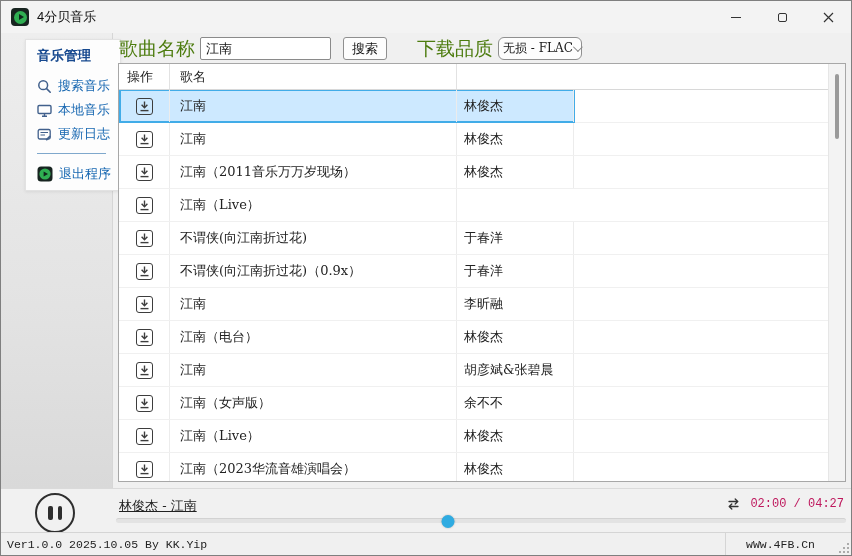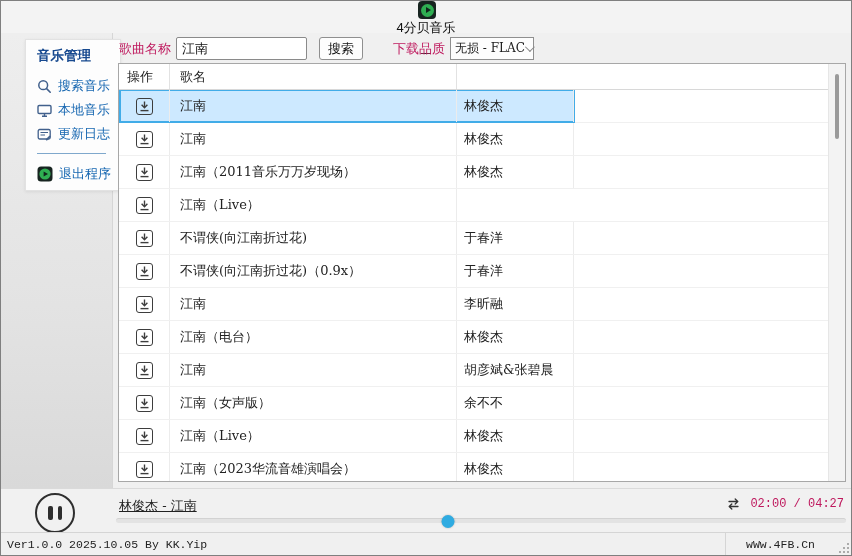--- a/index.html
+++ b/index.html
@@ -3,43 +3,43 @@
 <meta charset="utf-8">
 <style>
   html,body{margin:0;padding:0;background:#cfcfcf;}
   *{box-sizing:border-box;}
   #window{
     position:relative;width:852px;height:556px;background:#f0f0f0;
     border:1px solid #7f7f7f;overflow:hidden;
     font-family:"Liberation Sans","DejaVu Sans",sans-serif;color:#1a1a1a;
   }
   
-  #titlebar{position:absolute;left:0;top:0;width:100%;height:32px;background:#f3f3f3;display:flex;align-items:center;flex-direction:column;}
+  #titlebar{position:absolute;left:0;top:0;width:100%;height:32px;background:#f3f3f3;display:flex;align-items:center;}
   .app-icon{width:18px;height:18px;margin:0 8px 0 10px;background:#172420;border-radius:4px;position:relative;flex:none;}
   .app-icon .circ{position:absolute;left:2.5px;top:2.5px;width:13px;height:13px;border-radius:50%;background:#2fae52;}
   .app-icon .tri{position:absolute;left:7.5px;top:6px;width:0;height:0;border-left:5px solid #10251c;border-top:3.5px solid transparent;border-bottom:3.5px solid transparent;}
   .win-title{font-size:13px;color:#111;}
   .tb-spacer{flex:1;}
   .tb-btn{width:46px;height:32px;display:flex;align-items:center;justify-content:center;flex:none;}
   .glyph-min{width:10px;height:1px;background:#333;}
   .glyph-max{width:9px;height:9px;border:1px solid #333;border-radius:2px;}
   
   #left-strip{position:absolute;left:0;top:32px;width:112px;height:455px;background:linear-gradient(180deg,#eeeeee 0%,#e3e3e3 60%,#d9d9d9 100%);border-right:1px solid #d6d6d6;}
   #sidebar{position:absolute;left:24px;top:38px;width:96px;height:152px;background:#fdfdfd;border:1px solid #e2e2e2;box-shadow:0 1px 3px rgba(0,0,0,.08);padding:7px 0 0 11px;font-family:"DejaVu Serif","Liberation Serif",serif;}
   .sb-header{font-size:13.5px;font-weight:bold;color:#17498f;margin-bottom:9px;}
   .sb-item{display:flex;align-items:center;gap:6px;height:24px;font-size:13px;color:#1767b1;cursor:pointer;}
   .sb-item svg{flex:none;}
   .sb-divider{height:1px;background:#7fa8cc;margin:7px 14px 8px 0;}
   
   #form-row{position:absolute;left:118px;top:35px;height:25px;display:flex;align-items:center;font-family:"DejaVu Serif","Liberation Serif",serif;}
-  .form-label{font-size:13px;color:#be185d;flex:none;}
+  .form-label{font-size:19px;color:#4d7c0f;flex:none;}
   #song-input{width:131px;height:23px;border:1px solid #8a8a8a;border-radius:2px;background:#fff;font-size:13px;padding:0 5px;margin-left:5px;font-family:inherit;color:#111;outline:none;}
   #search-btn{width:44px;height:23px;margin-left:12px;background:#fdfdfd;border:1px solid #8f8f8f;border-radius:3px;font-size:13px;font-family:inherit;color:#111;display:flex;align-items:center;justify-content:center;cursor:pointer;}
   #quality-label{margin-left:30px;}
-  #quality-select{width:84px;height:23px;margin-left:5px;background:#fdfdfd;border:1px solid #8f8f8f;border-radius:0;font-size:12px;display:flex;align-items:center;padding:0 4px;cursor:pointer;}
+  #quality-select{width:84px;height:23px;margin-left:5px;background:#fdfdfd;border:1px solid #8f8f8f;border-radius:6px;font-size:12px;display:flex;align-items:center;padding:0 4px;cursor:pointer;}
   #quality-select .val{flex:1;white-space:nowrap;}
   .chevron{width:7px;height:7px;border-right:1.5px solid #888;border-bottom:1.5px solid #888;transform:rotate(45deg) translateY(-2px);flex:none;}
   
   #table{position:absolute;left:117px;top:62px;width:728px;height:419px;background:#fff;border:1px solid #a7a7a7;overflow:hidden;font-family:"DejaVu Serif","Liberation Serif",serif;}
   #thead{display:flex;height:26px;border-bottom:1px solid #d8d8d8;background:#fff;position:relative;z-index:2;}
   .hc{font-size:13px;color:#222;display:flex;align-items:center;}
   .hc.op{width:51px;padding-left:8px;border-right:1px solid #e2e2e2;}
   .hc.song{width:287px;padding-left:10px;border-right:1px solid #e2e2e2;}
   .hc.artist{width:117px;padding-left:7px;border-right:1px solid #e2e2e2;}
   .hc.rest{flex:1;}

